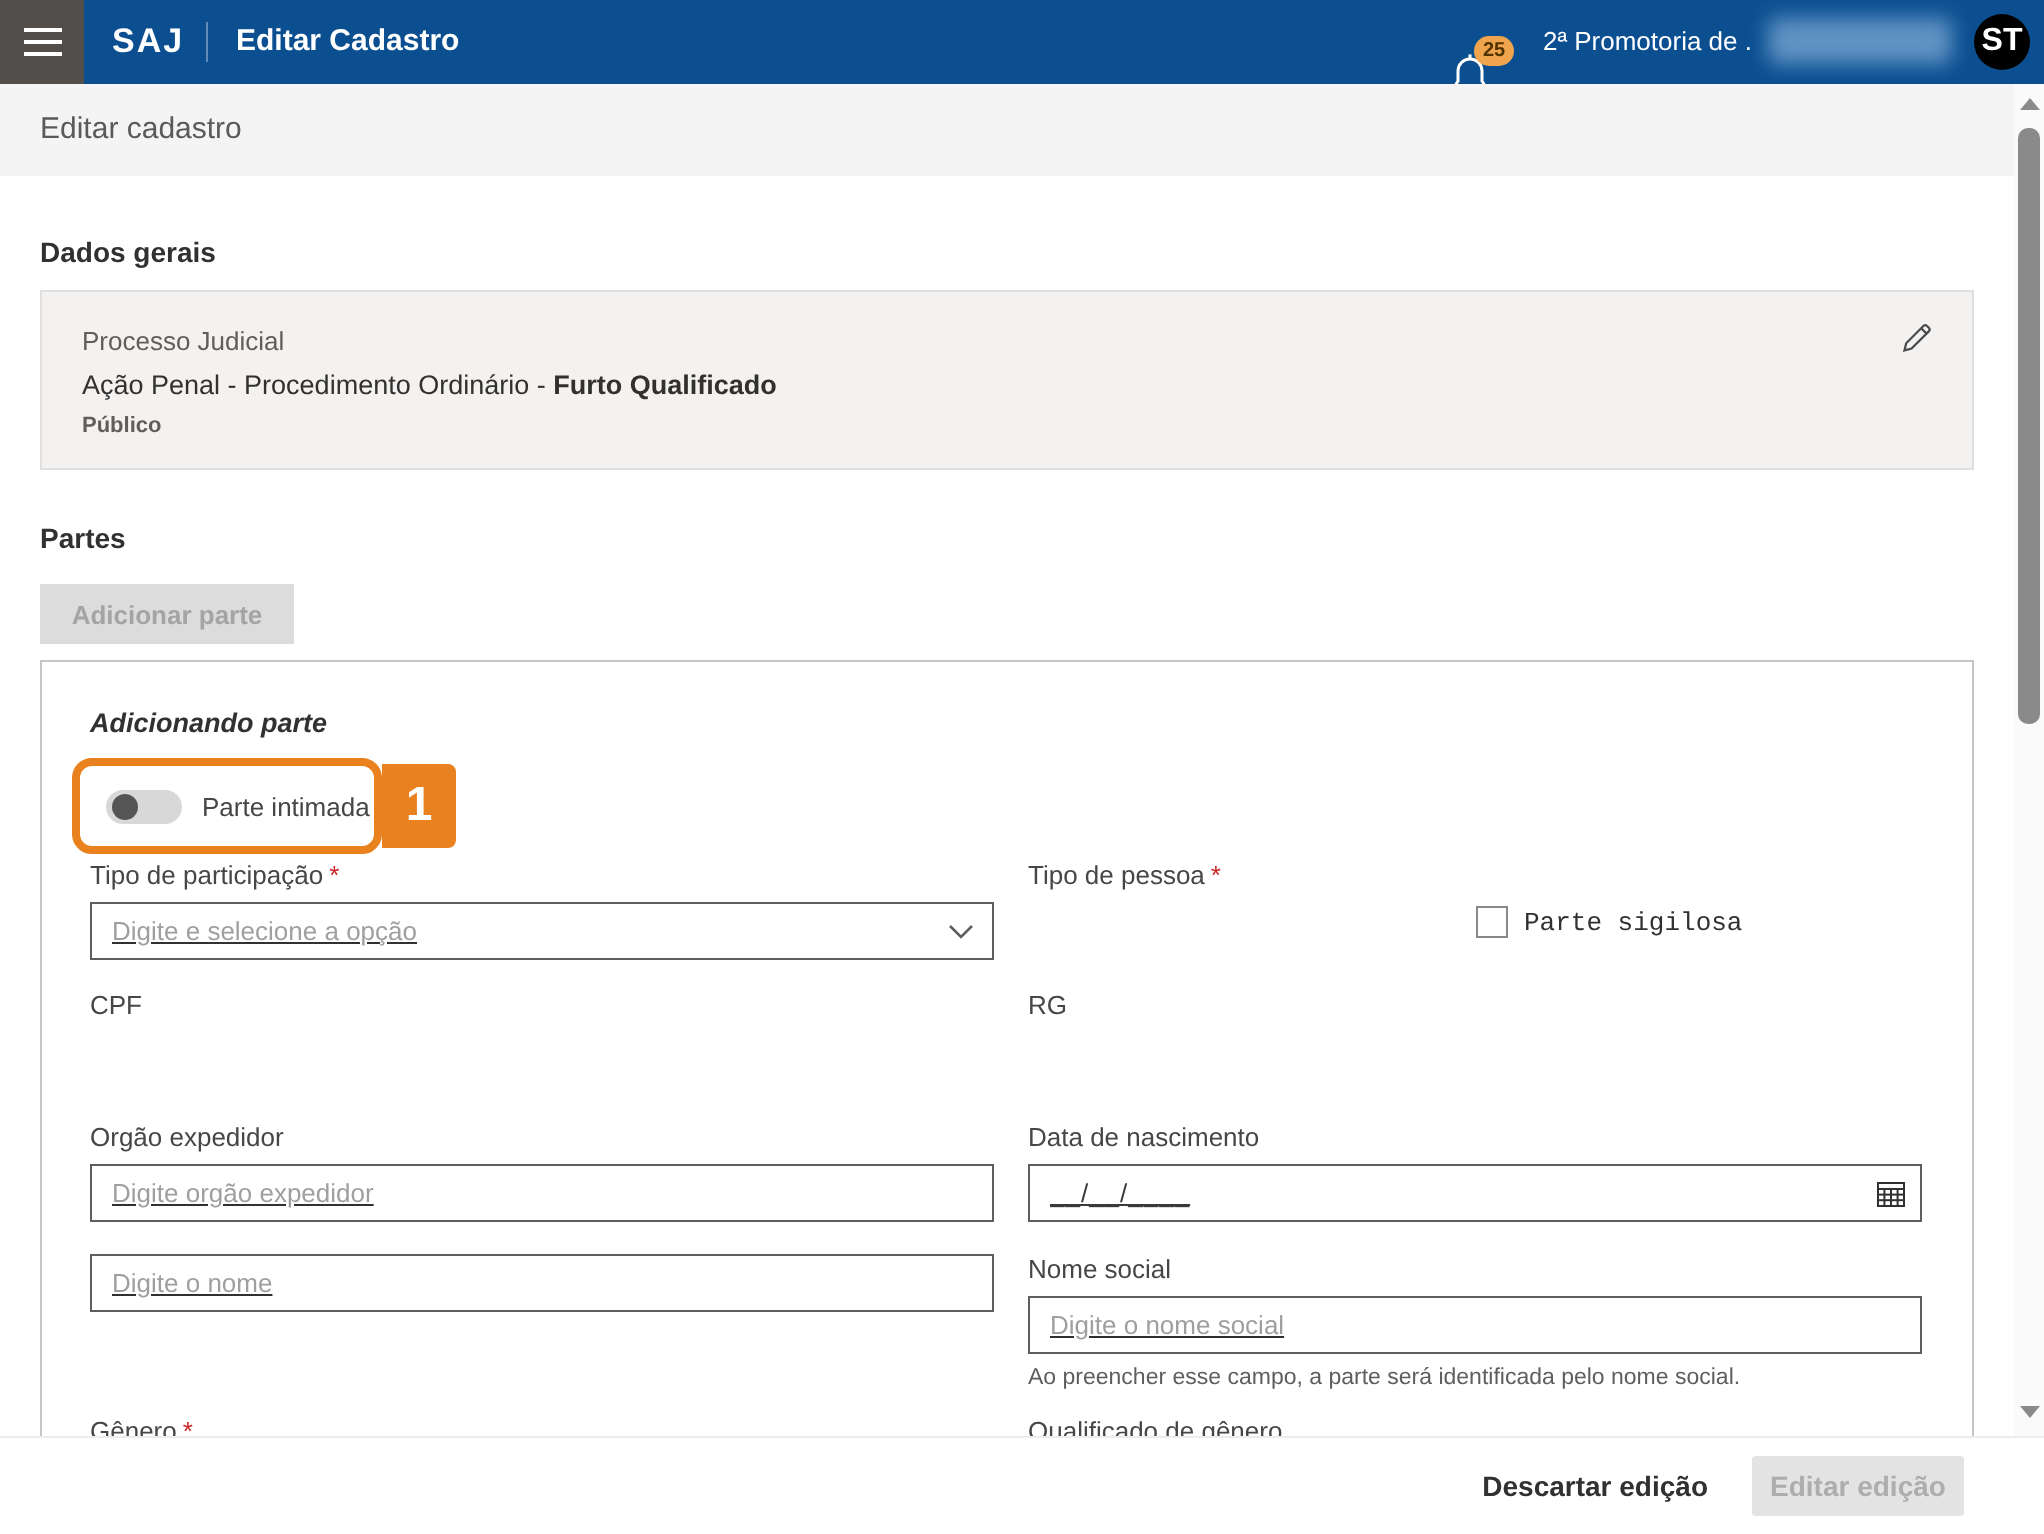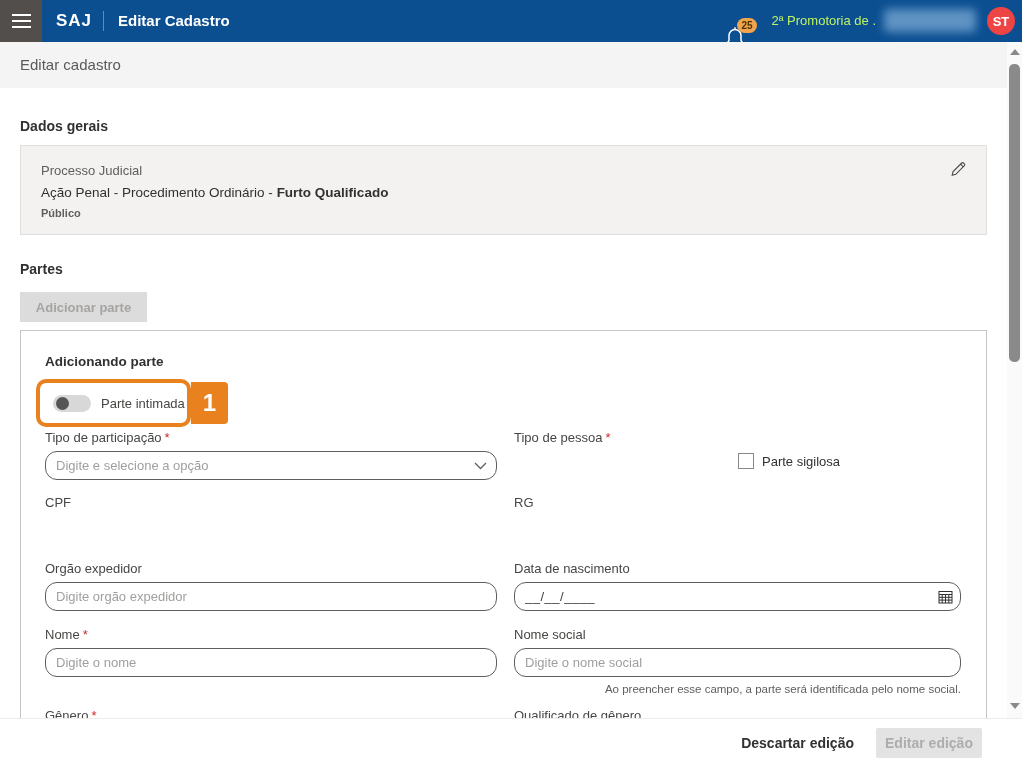--- a/index.html
+++ b/index.html
@@ -10,60 +10,60 @@
   }
   
   .header { position:absolute; left:0; top:0; width:1022px; height:42px; background:#0b4f91; }
   .hamburger { position:absolute; left:0; top:0; width:42px; height:42px; background:#514e4b; cursor:pointer; display:flex; flex-direction:column; justify-content:center; align-items:center; gap:4px; }
   .hamburger span { display:block; width:19px; height:2px; background:#fff; }
   .saj-logo { position:absolute; left:56px; top:0; height:42px; line-height:42px; color:#fff; font-weight:bold; font-size:17px; letter-spacing:1px; }
   .hdr-divider { position:absolute; left:103px; top:11px; width:1px; height:20px; background:rgba(255,255,255,.35); }
   .hdr-title { position:absolute; left:118px; top:0; height:42px; line-height:42px; color:#fff; font-weight:bold; font-size:15px; }
   .bell-wrap { position:absolute; left:723px; top:20px; width:34px; height:32px; cursor:pointer; }
   .bell-badge { position:absolute; left:14px; top:-2px; min-width:20px; height:15px; padding:0 4px; background:#efa44d; border-radius:8px; color:#503300; font-size:10px; font-weight:bold; line-height:15px; text-align:center; }
-  .hdr-unit { position:absolute; right:146px; top:0; height:42px; line-height:42px; color:#bef264; font-size:13px; }
+  .hdr-unit { position:absolute; right:146px; top:0; height:42px; line-height:42px; color:#ffffff; font-size:13px; }
   .hdr-blur { position:absolute; left:884px; top:9px; width:92px; height:23px; border-radius:4px; background:#6f9fcd; filter:blur(5px); opacity:.85; }
-  .avatar { position:absolute; left:987px; top:7px; width:28px; height:28px; border-radius:50%; background:#ef4444; color:#fff; font-size:13px; font-weight:bold; display:flex; align-items:center; justify-content:center; cursor:pointer; }
+  .avatar { position:absolute; left:987px; top:7px; width:28px; height:28px; border-radius:50%; background:#000000; color:#fff; font-size:16px; font-weight:bold; display:flex; align-items:center; justify-content:center; cursor:pointer; }
   
   .crumb-band { position:absolute; left:0; top:42px; width:1022px; height:46px; background:#f4f4f4; }
   .crumb { position:absolute; left:20px; top:0; height:46px; line-height:46px; font-size:15px; color:#5a5a5a; }
   
   .sec-h { position:absolute; left:20px; font-size:14px; font-weight:bold; color:#323130; }
   .card { position:absolute; left:20px; top:145px; width:967px; height:90px; background:#f3f2f1; border:1px solid #e1dfdd; }
   .card .l1 { position:absolute; left:20px; top:17px; font-size:13px; color:#605e5c; }
   .card .l2 { position:absolute; left:20px; top:39px; font-size:13.5px; color:#323130; }
   .card .l3 { position:absolute; left:20px; top:61px; font-size:11px; font-weight:bold; color:#605e5c; }
   .pencil { position:absolute; right:18px; top:13px; width:20px; height:20px; cursor:pointer; }
   .add-btn { position:absolute; left:20px; top:292px; width:127px; height:30px; background:#dcdcdc; border:none; color:#a6a4a2; font-family:inherit; font-size:13px; font-weight:bold; cursor:default; }
   
   .panel { position:absolute; left:20px; top:330px; width:967px; height:392px; border:1px solid #c8c6c4; background:#fff; overflow:hidden; }
-  .panel-title { position:absolute; left:24px; top:23px; font-size:13.5px; font-weight:bold; color:#323130; }
+  .panel-title { position:absolute; left:24px; top:23px; font-size:13.5px; font-weight:bold; color:#323130;font-style:italic; }
   .callout { position:absolute; left:15px; top:48px; width:155px; height:48px; border:4px solid #e8811e; border-radius:10px; background:#fff; display:flex; align-items:center; padding-left:13px; }
   .toggle { position:relative; width:38px; height:17px; border-radius:9px; background:#d8d8d8; cursor:pointer; flex:0 0 auto; }
   .toggle .knob { position:absolute; left:3px; top:2px; width:13px; height:13px; border-radius:50%; background:#555; }
   .toggle-label { margin-left:10px; font-size:13px; color:#484644; white-space:nowrap; }
   .step-badge { position:absolute; left:170px; top:51px; width:37px; height:42px; background:#e8811e; border-radius:0 4px 4px 0; color:#fff; font-size:24px; font-weight:bold; display:flex; align-items:center; justify-content:center; }
   
   .fld { position:absolute; }
   .col-l { left:24px; width:452px; }
   .col-r { left:493px; width:447px; }
   .lbl { font-size:13px; color:#484644; margin-bottom:6px; white-space:nowrap; }
   .req { color:#cc2a2a; margin-left:3px; }
   .inp-wrap { position:relative; }
-  .inp { width:100%; height:29px; border:1px solid #605e5c; background:#fff; padding:0 10px; font-family:inherit; font-size:13px; color:#323130; border-radius:12px; }
+  .inp { width:100%; height:29px; border:1px solid #605e5c; background:#fff; padding:0 10px; font-family:inherit; font-size:13px; color:#323130; border-radius:0;text-decoration:underline; }
   .inp::placeholder { color:#a19f9d; }
   .inp.mask { letter-spacing:.5px; color:#3b3a39; }
   .chev { position:absolute; right:10px; top:11px; pointer-events:none; }
   .cal { position:absolute; right:8px; top:7px; cursor:pointer; }
   .radio-row { display:flex; align-items:center; gap:6px; height:20px; margin-top:3px; }
   .radio { width:16px; height:16px; border-radius:50%; border:1px solid #8a8886; background:#fff; position:relative; cursor:pointer; flex:0 0 auto; }
   .radio.sel { border-color:#0c6bc4; }
   .radio.sel::after { content:""; position:absolute; left:3px; top:3px; width:8px; height:8px; border-radius:50%; background:#0c6bc4; }
   .radio-lbl { font-size:13px; color:#323130; margin-right:14px; }
-  .chk-row { position:absolute; display:flex; align-items:center; gap:8px; }
+  .chk-row { position:absolute; display:flex; align-items:center; gap:8px;font-family:Liberation Mono, monospace; }
   .chk { width:16px; height:16px; border:1px solid #8a8886; background:#fff; cursor:pointer; flex:0 0 auto; }
   .chk-lbl { font-size:13px; color:#323130; }
   .helper { font-size:11.5px; color:#605e5c; }
   
   .footer { position:absolute; left:0; top:718px; width:1022px; height:49px; background:#fff; border-top:1px solid #ececec; display:flex; align-items:center; justify-content:flex-end; gap:8px; padding-right:40px; z-index:5; }
   .discard-btn { background:none; border:none; font-family:inherit; font-size:14px; font-weight:bold; color:#323130; padding:6px 14px; cursor:pointer; }
   .save-btn { width:106px; height:30px; background:#e3e3e3; border:none; border-radius:2px; font-family:inherit; font-size:14px; font-weight:bold; color:#adadad; cursor:default; }
   
   .sbar { position:absolute; left:1007px; top:42px; width:15px; height:676px; background:#fafafa; z-index:6; }
   .sb-up, .sb-down { position:absolute; left:2px; width:0; height:0; border-left:5px solid transparent; border-right:5px solid transparent; cursor:pointer; margin-left:1px; }
@@ -169,28 +169,27 @@
           <line x1="4.2" y1="5.5" x2="4.2" y2="14"></line>
             <line x1="7.5" y1="5.5" x2="7.5" y2="14"></line>
             <line x1="10.8" y1="5.5" x2="10.8" y2="14"></line>
           <line x1="1" y1="8.3" x2="14" y2="8.3"></line>
             <line x1="1" y1="11.1" x2="14" y2="11.1"></line>
         </svg>
       </div>
     </div>
 
     <div class="fld col-l" style="top:296px;">
-      <div class="lbl"><span>Nome</span><span class="req">*</span></div>
       <input class="inp" placeholder="Digite o nome" style="">
     </div>
     <div class="fld col-r" style="top:296px;">
       <div class="lbl">Nome social</div>
       <input class="inp" placeholder="Digite o nome social" style="">
     </div>
-    <div class="fld col-r helper" style="top:352px;text-align:right;">Ao preencher esse campo, a parte será identificada pelo nome social.</div>
+    <div class="fld col-r helper" style="top:352px;">Ao preencher esse campo, a parte será identificada pelo nome social.</div>
 
     <div class="fld col-l" style="top:377px;">
       <div class="lbl"><span>Gênero</span><span class="req">*</span></div>
     </div>
     <div class="fld col-r" style="top:377px;">
       <div class="lbl">Qualificado de gênero</div>
     </div>
   </div>
 
   <div class="footer">

